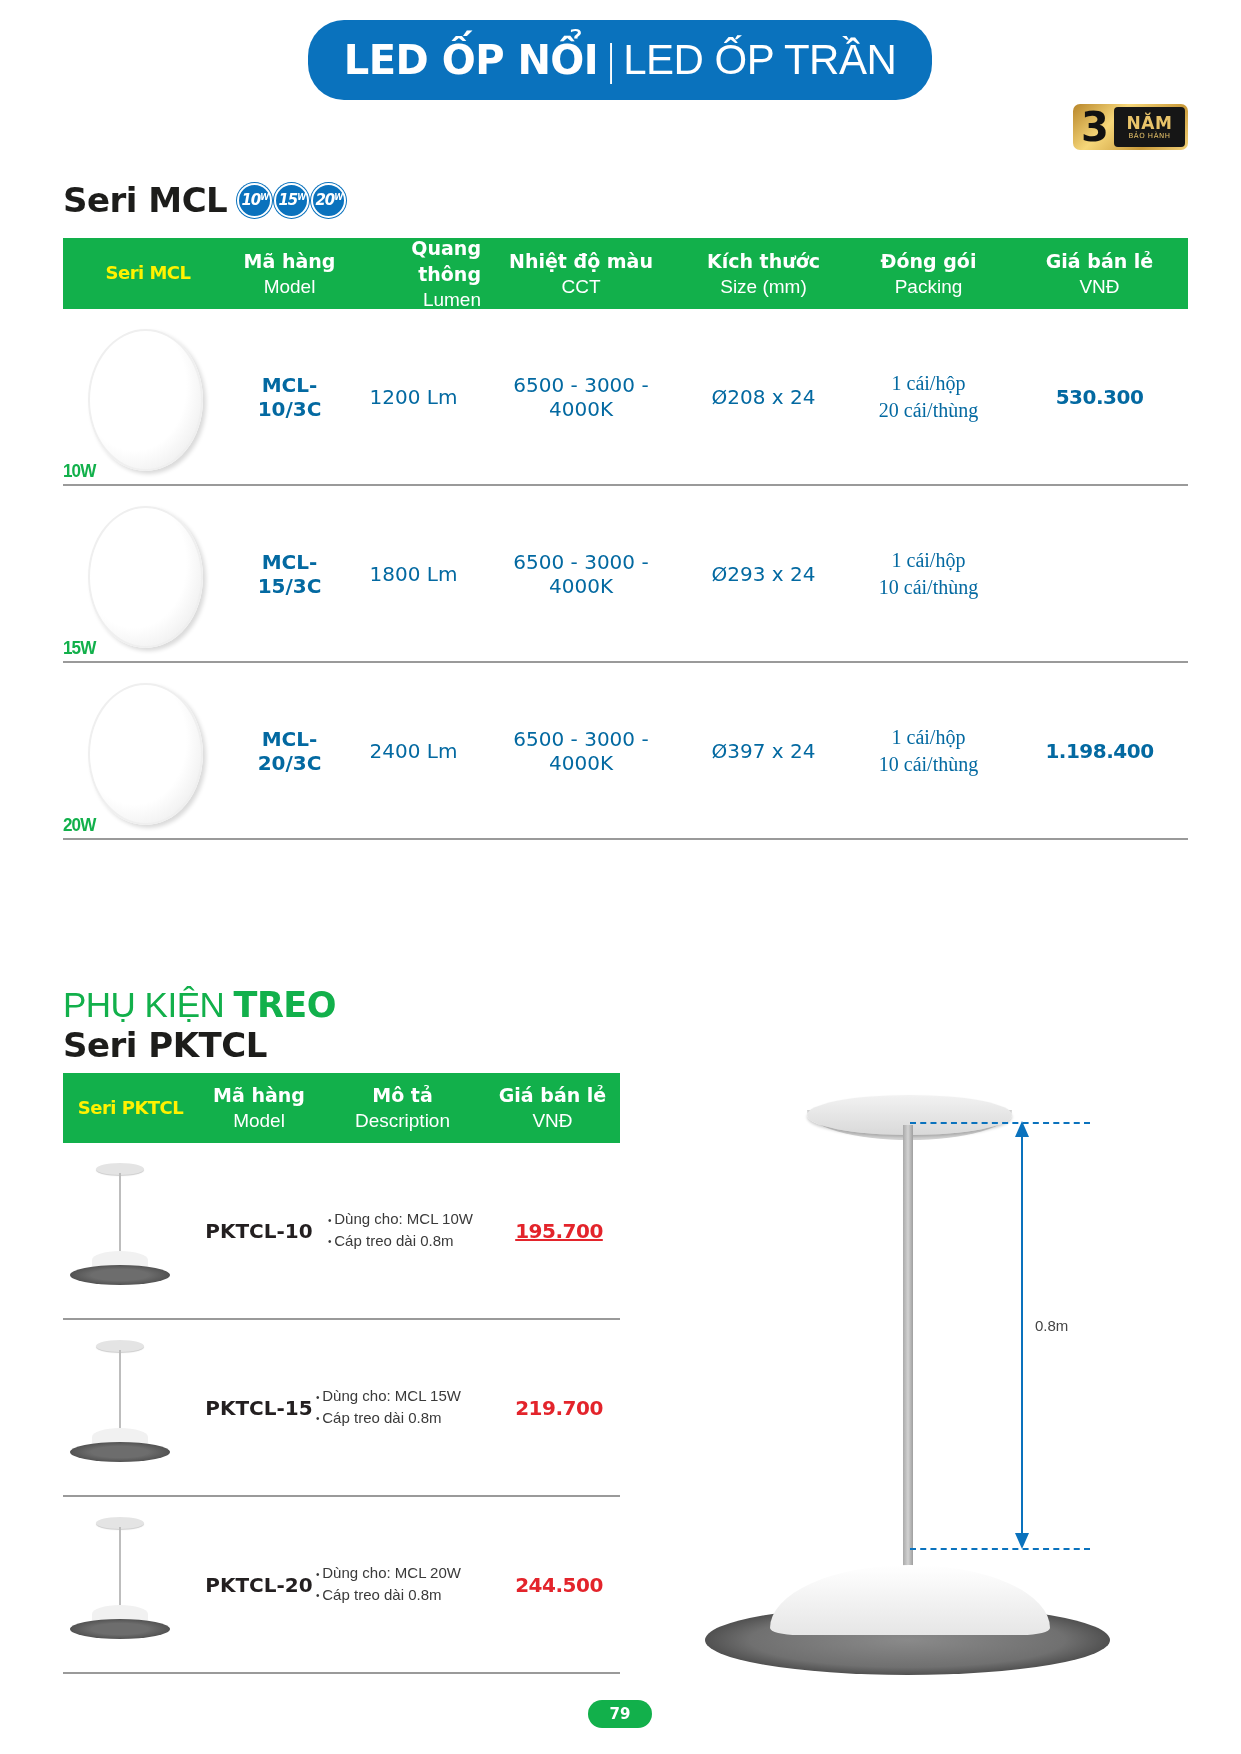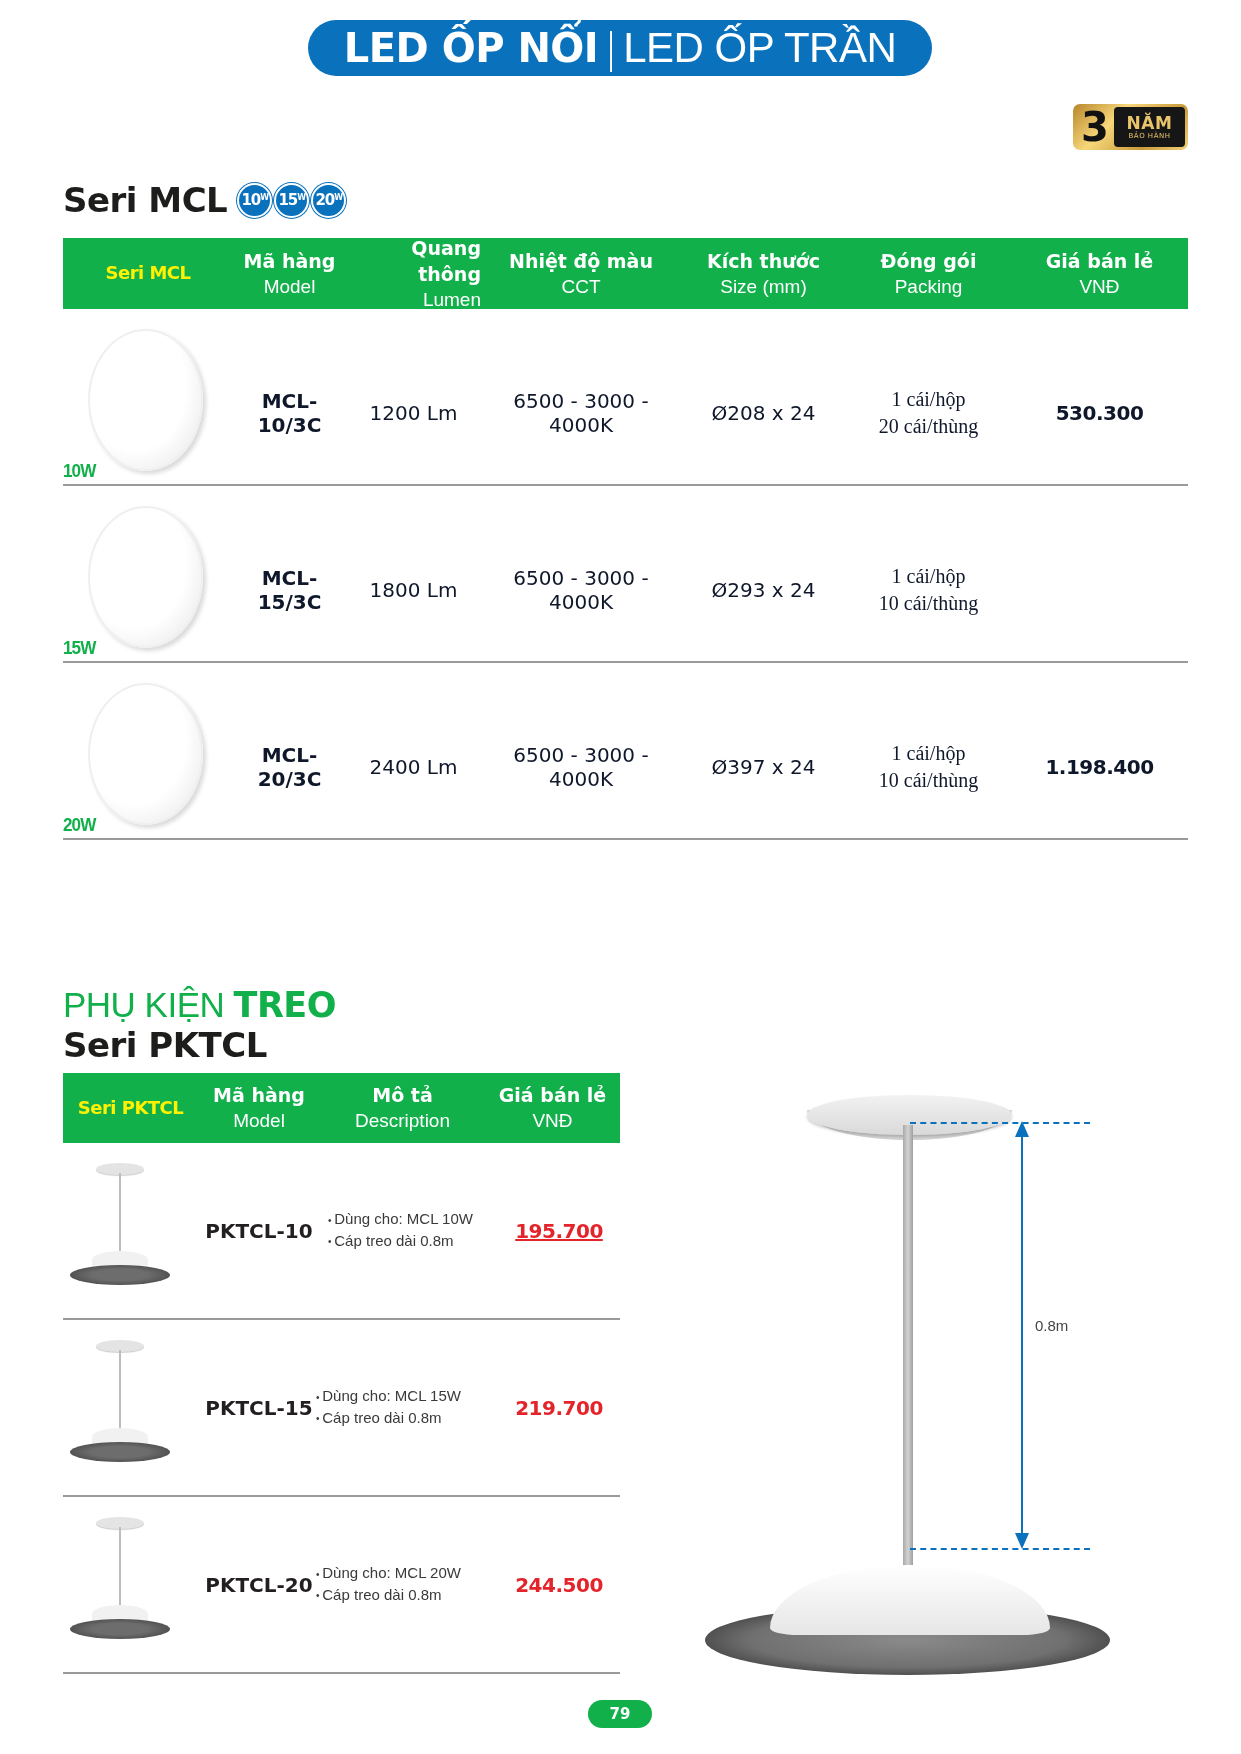--- a/index.html
+++ b/index.html
@@ -3,21 +3,21 @@
 <meta charset="utf-8">
 <style>
   * { box-sizing: border-box; margin: 0; padding: 0; }
   html, body { width: 1241px; height: 1754px; background: #ffffff; overflow: hidden; }
   body { position: relative; font-family: "DejaVu Sans", "Liberation Sans", sans-serif; color: #231f20; }
 
   .abs { position: absolute; }
 
   
   .title-pill {
-    left: 308px; top: 20px; width: 624px; height: 56px;
+    left: 308px; top: 20px; width: 624px; height: 80px;
     background: #0a72bd; border-radius: 36px;
     display: flex; align-items: center; justify-content: center;
     color: #fff; font-size: 40px; letter-spacing: -0.5px; white-space: nowrap;
   }
   .title-pill .bold { font-weight: 900; font-family: "DejaVu Sans", sans-serif; }
   .title-pill .sep { font-weight: 300; margin: 0 6px; }
   .title-pill .light { font-weight: 400; font-family: "Liberation Sans", sans-serif; font-size: 42px; }
 
   
   .badge {
@@ -26,21 +26,21 @@
     background: linear-gradient(135deg, #b8862a 0%, #f6d77a 35%, #c99a3a 70%, #f3d27a 100%);
     display: flex; align-items: center; padding: 3px;
   }
   .badge .num { width: 38px; text-align: center; font-size: 40px; font-weight: 900; color: #111; line-height: 40px; }
   .badge .inner { flex: 1; height: 100%; background: #161616; border-radius: 4px; display: flex; flex-direction: column; align-items: center; justify-content: center; }
   .badge .nam { font-size: 17px; font-weight: 900; color: #e9c46a; line-height: 18px; letter-spacing: 0.5px; }
   .badge .bh { font-size: 7px; color: #e9c46a; letter-spacing: 0.5px; }
 
   
   .seri-title { left: 63px; top: 180px; font-size: 34px; font-weight: 900; color: #1d1d1b; letter-spacing: -0.5px; display: flex; align-items: center; }
-  .watt-chips { display: flex; margin-left: 10px; gap: 2px; }
+  .watt-chips { display: flex; margin-left: 10px; gap: 2px; font-style: italic; }
   .watt-chip {
     width: 35px; height: 35px; border-radius: 50%; background: #0a72bd; color: #fff;
     border: 2px solid #fff; box-shadow: 0 0 0 1px #0a72bd;
     font-size: 15px; font-weight: 900; display: flex; align-items: center; justify-content: center; letter-spacing: -1px;
   }
   .watt-chip sup { font-size: 8px; margin-top: -6px; }
 
   
   .thead { background: #12b04b; color: #fff; display: flex; align-items: center; }
   .thead .cell { text-align: center; line-height: 26px; }
@@ -51,21 +51,21 @@
   .mcl-head { left: 63px; top: 238px; width: 1125px; height: 71px; }
 
   
   .mcl-row { left: 63px; width: 1125px; height: 177px; border-bottom: 2px solid #9a9a9a; }
   .mcl-row .lamp {
     position: absolute; left: 25px; top: 20px; width: 115px; height: 142px;
     border-radius: 50%; background: radial-gradient(ellipse at 40% 40%, #ffffff 55%, #ececec 85%, #d8d8d8 100%);
     box-shadow: 3px 3px 4px rgba(0,0,0,0.15); border: 2px solid #efefef;
   }
   .mcl-row .watt { position: absolute; left: 0; bottom: 2px; font-size: 19px; font-weight: 900; color: #12b04b; letter-spacing: -1px; font-family: "Liberation Sans", sans-serif; transform: scaleX(0.9); transform-origin: left; }
-  .mcl-row .c { position: absolute; top: 16px; height: 100%; display: flex; align-items: center; justify-content: center; text-align: center; font-size: 20px; color: #0f172a; }
+  .mcl-row .c { position: absolute; top: 0; height: 100%; display: flex; align-items: center; justify-content: center; text-align: center; font-size: 20px; color: #0369a1; }
   .mcl-row .model { font-weight: 700; }
   .mcl-row .pack { flex-direction: column; line-height: 27px; font-family: Liberation Serif, serif; }
   .price { color: #e3242b; font-weight: 900; font-size: 20px; letter-spacing: -0.5px; }
 
   
   .pk-title { left: 63px; top: 985px; font-size: 35px; color: #12b04b; letter-spacing: -0.5px; font-family: "Liberation Sans", sans-serif; }
   .pk-title b { font-family: "DejaVu Sans", sans-serif; font-weight: 900; }
   .pk-seri { left: 63px; top: 1025px; font-size: 34px; font-weight: 900; color: #1d1d1b; letter-spacing: -0.5px; }
 
   .pk-head { left: 63px; top: 1073px; width: 557px; height: 70px; }

